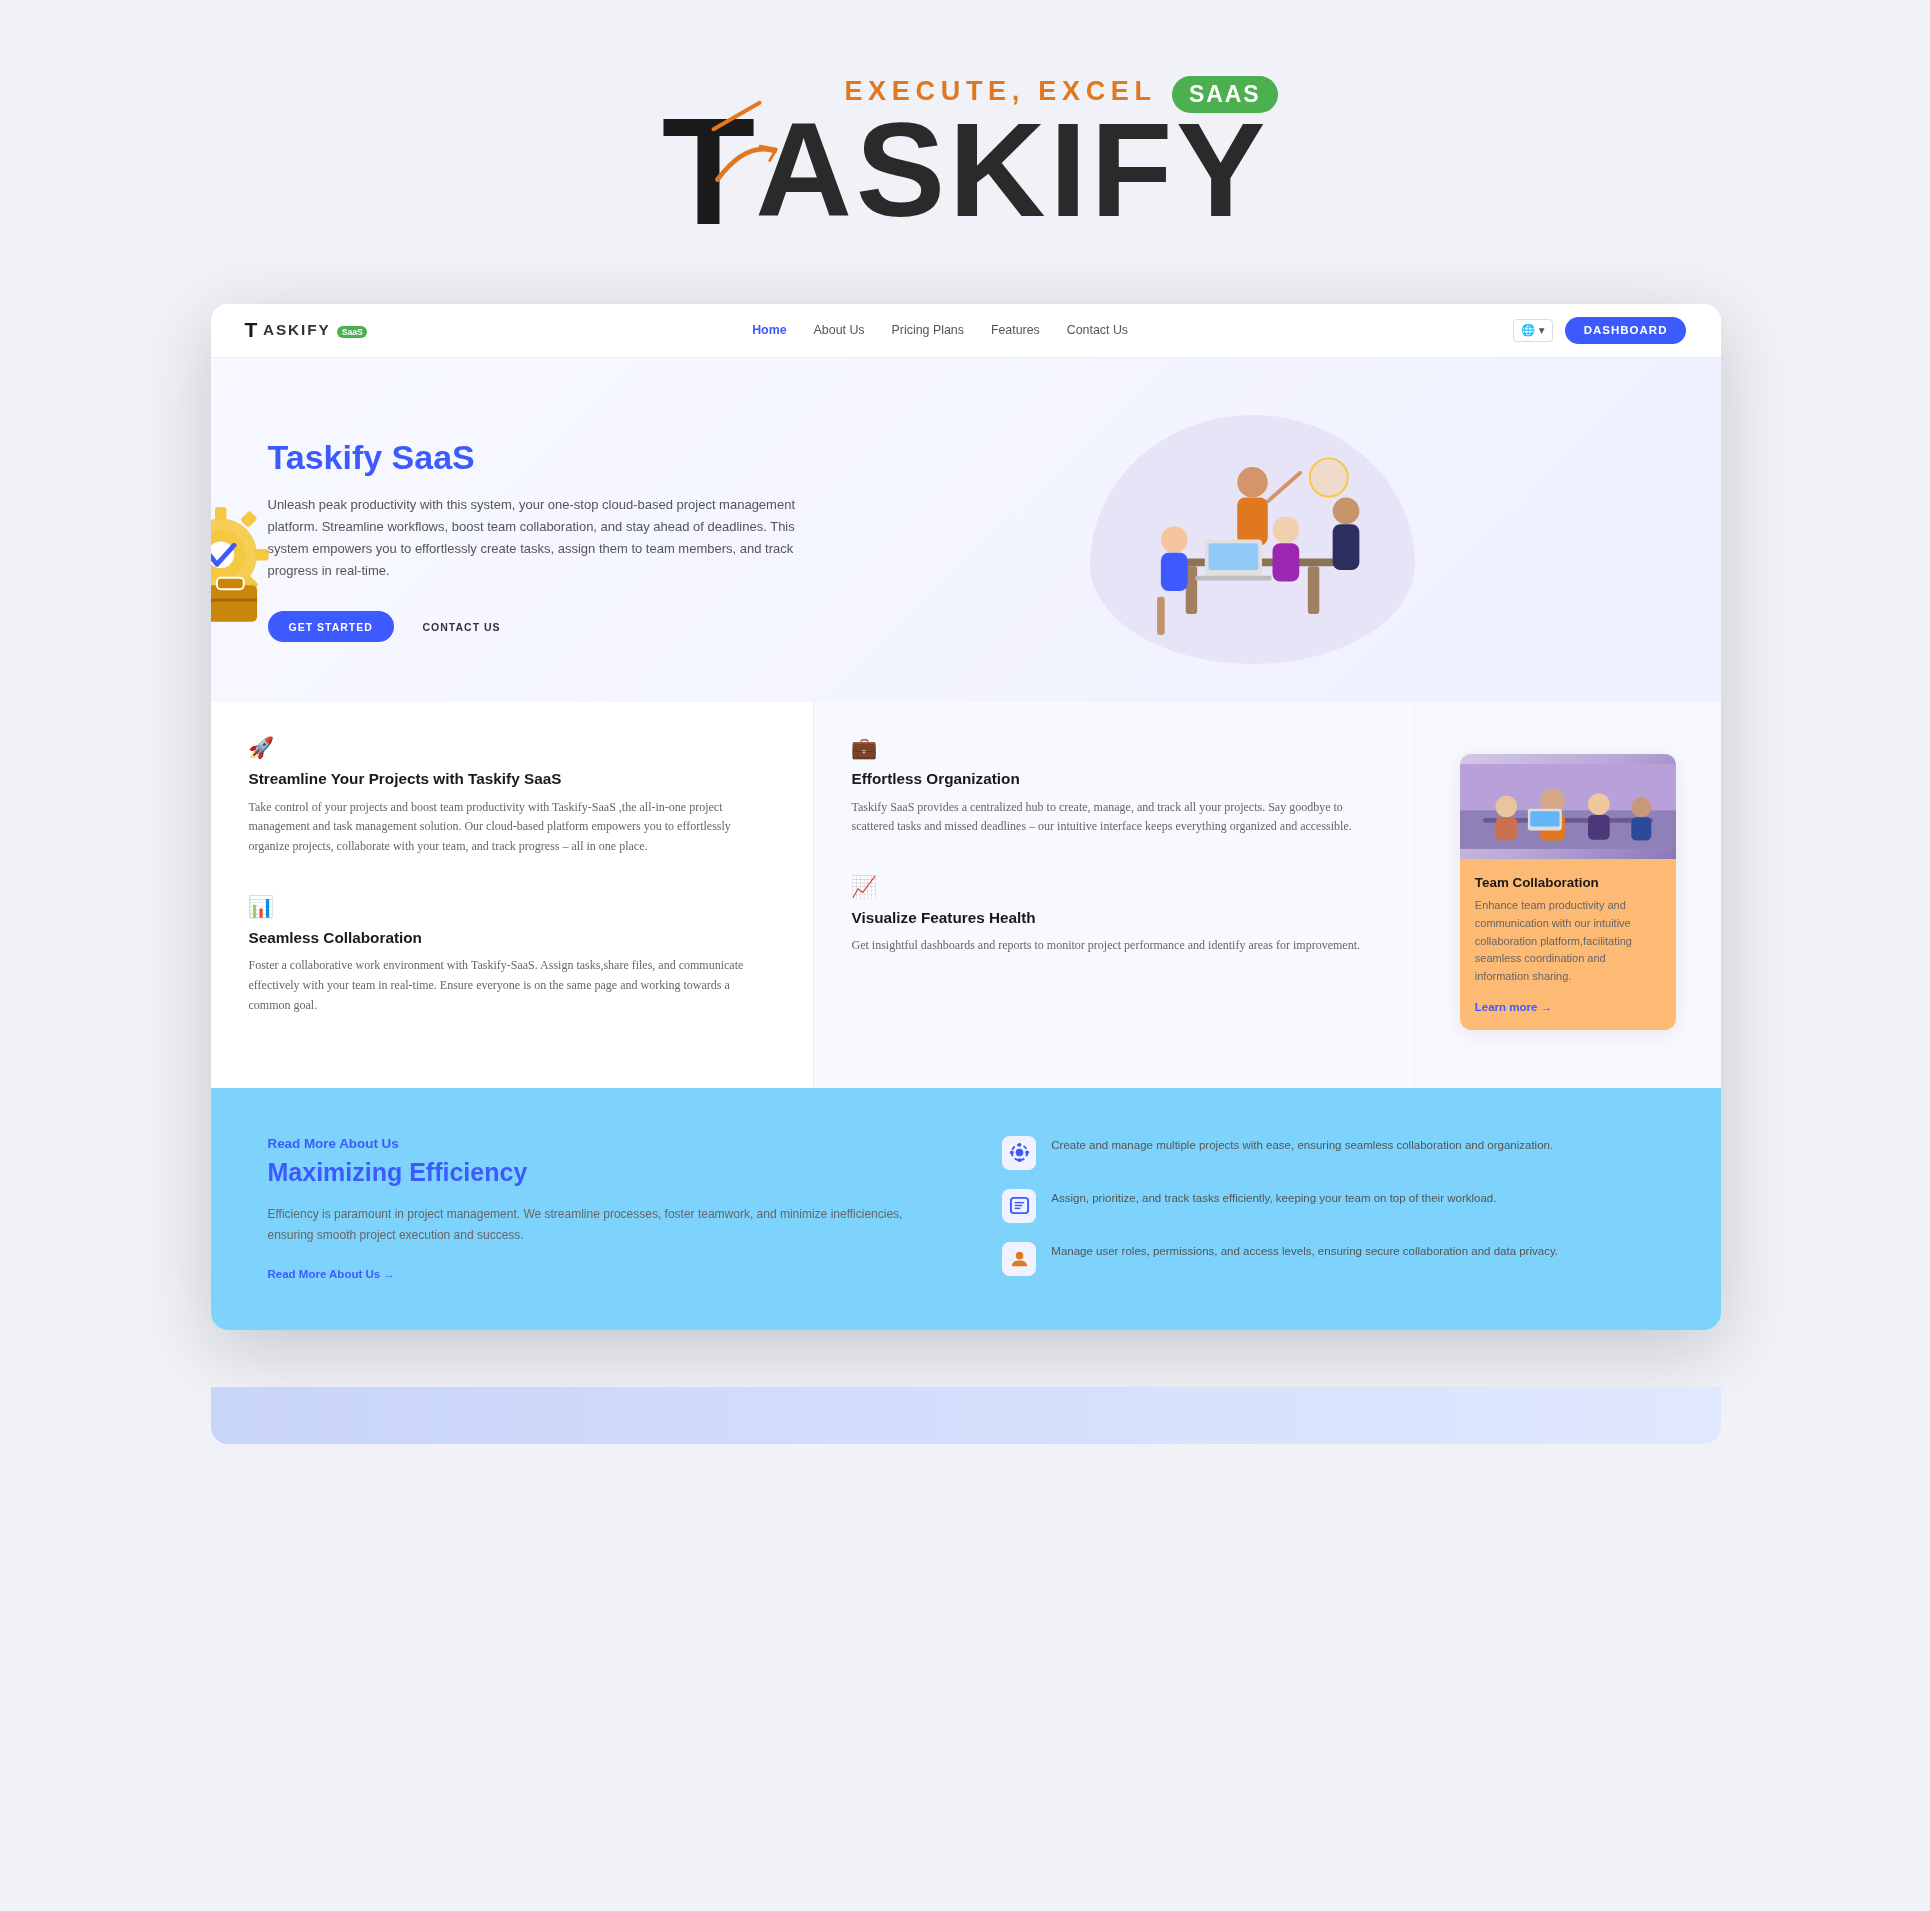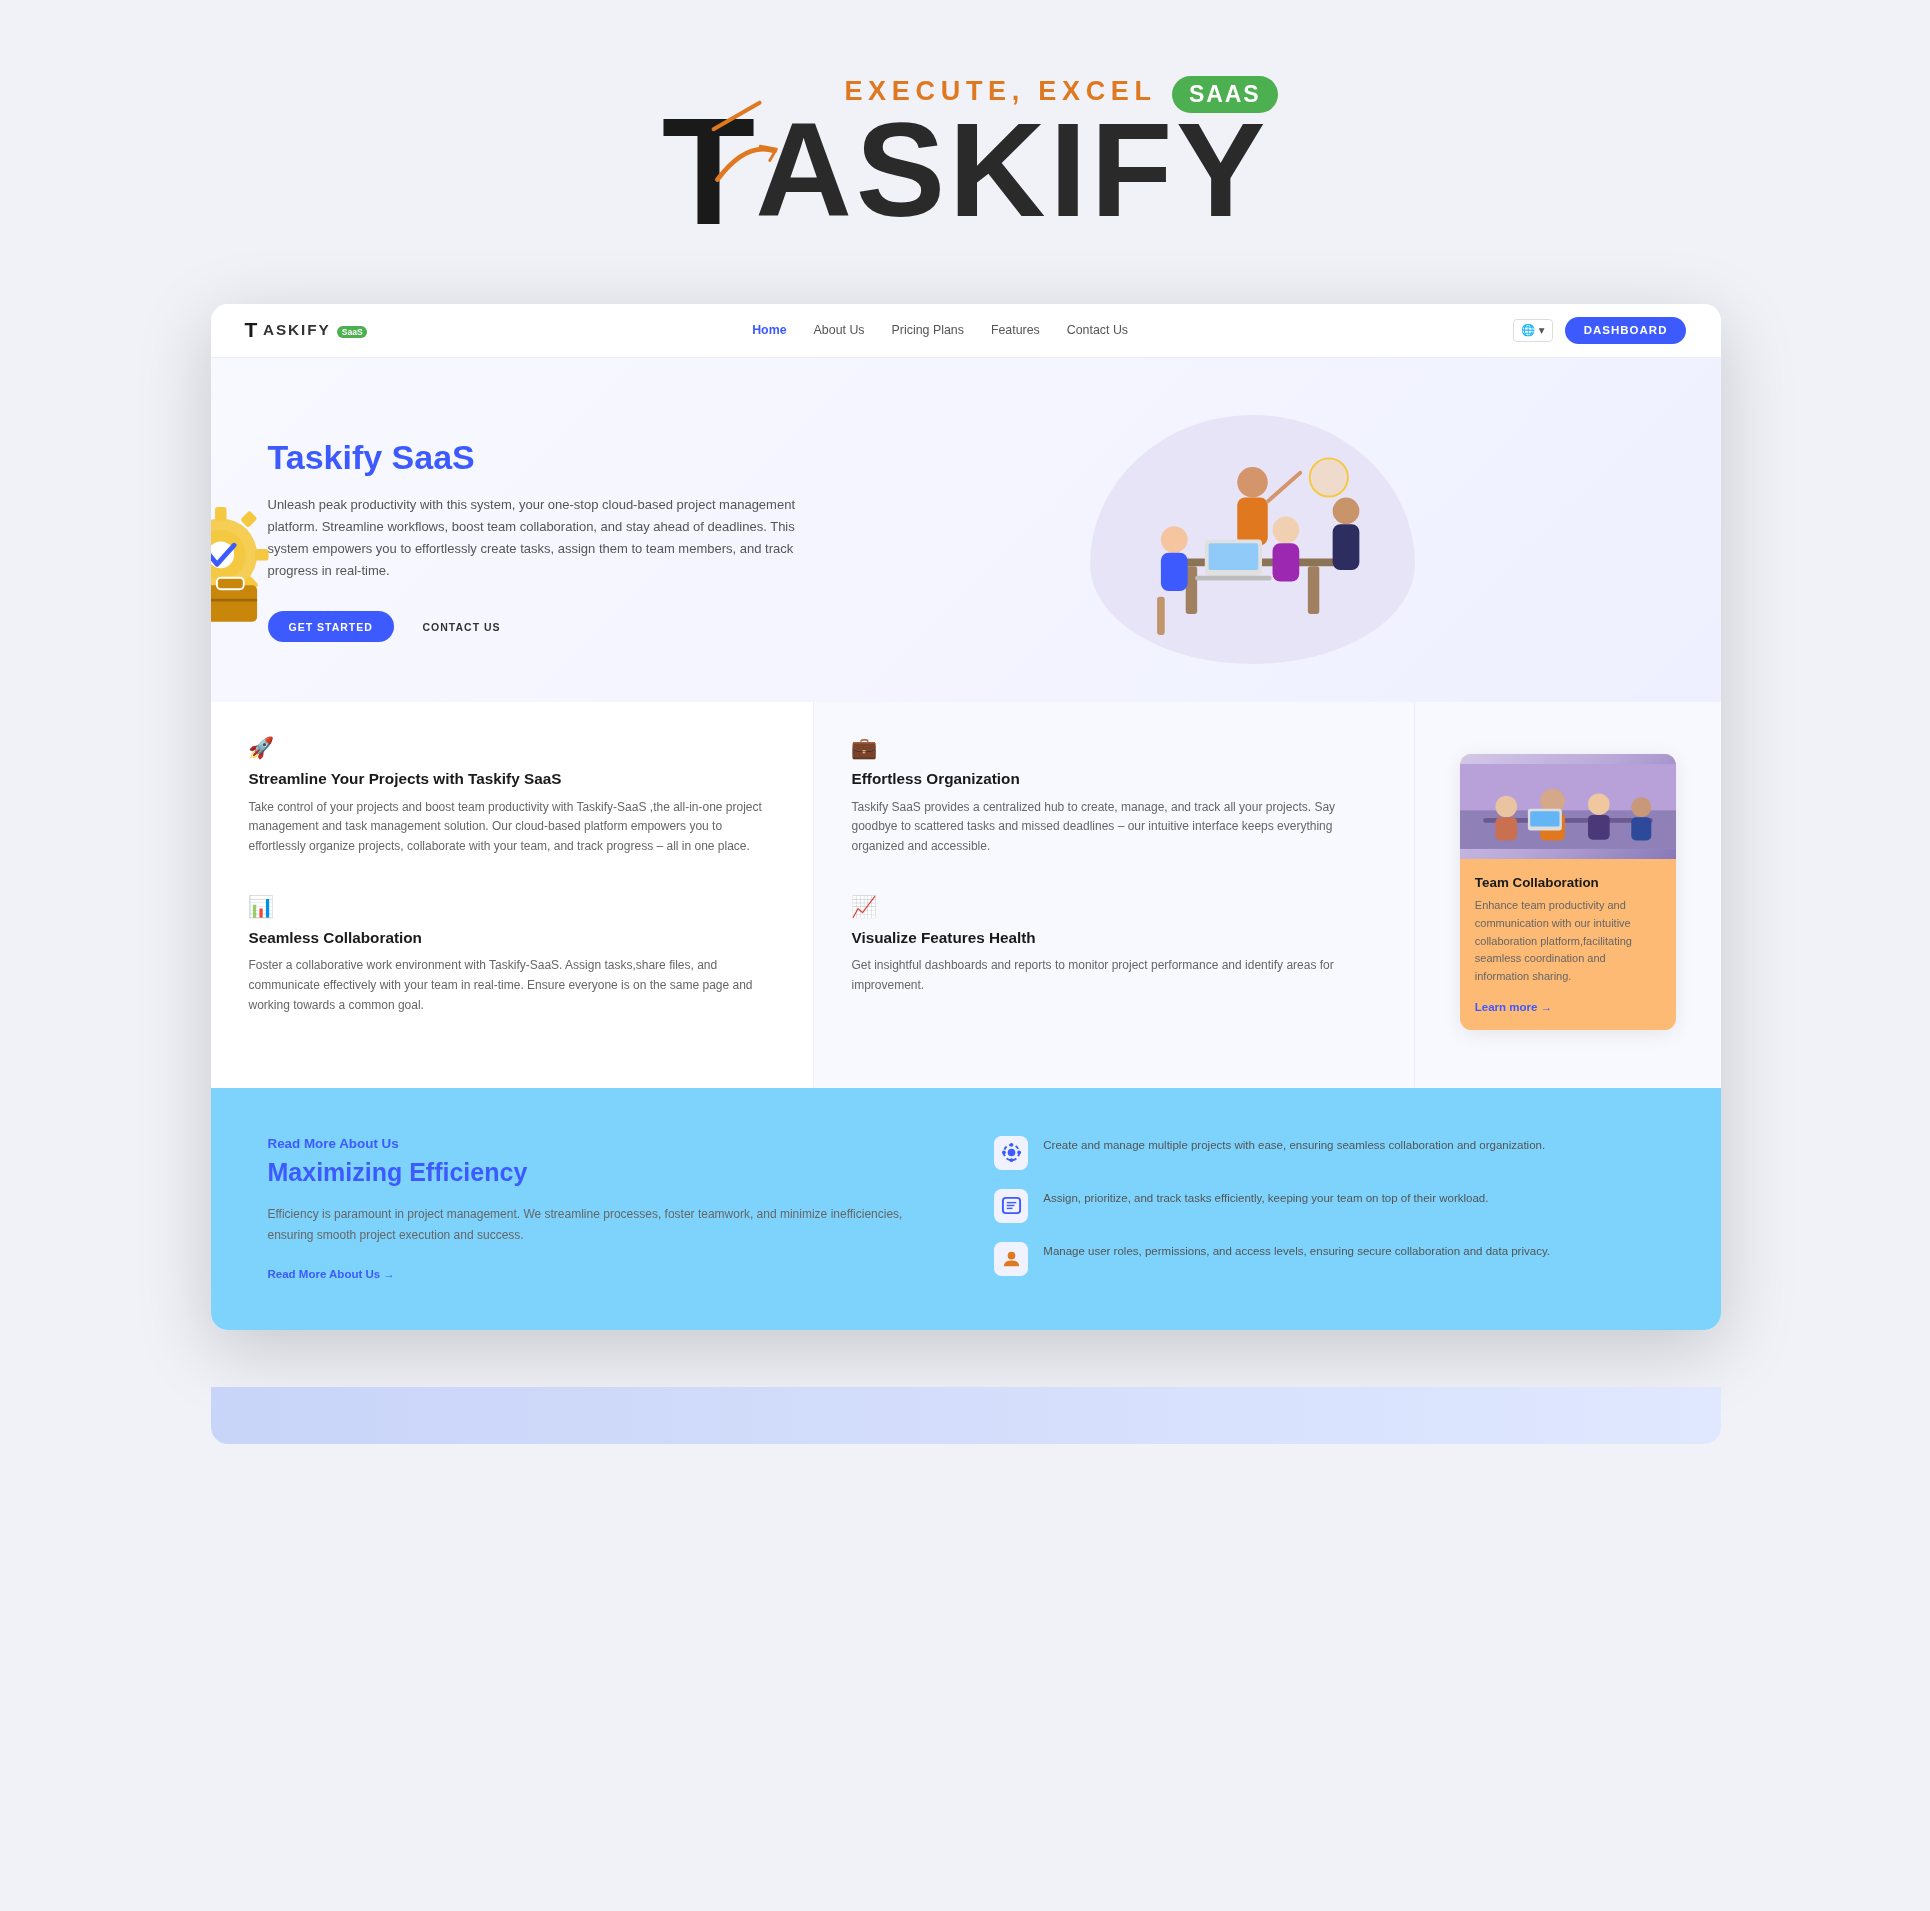--- a/index.html
+++ b/index.html
@@ -248,20 +248,21 @@
     .feature-title {
       font-size: 15.3px;
       font-weight: 700;
       color: #1a1a1a;
       margin-bottom: 9.6px;
     }
     .feature-desc {
       font-size: 12px;
       color: #666;
       line-height: 1.65;
+      font-family: Liberation Serif, serif;
     }
     .feature-card {
       background: #fdba74;
       border-radius: 11.5px;
       overflow: hidden;
       box-shadow: 0 3.8px 19px rgba(0,0,0,0.08);
       margin: 29px 26px;
     }
     .feature-card-body {
       padding: 15.3px;
@@ -326,20 +327,21 @@
     .about-link::after { content: ' →'; }
     .about-right {
       display: flex;
       flex-direction: column;
       gap: 19px;
     }
     .about-feature-row {
       display: flex;
       align-items: flex-start;
       gap: 15.3px;
+      margin-left: 8px;
     }
     .about-feature-icon {
       width: 34px;
       height: 34px;
       background: #f0f2ff;
       border-radius: 7.6px;
       display: flex;
       align-items: center;
       justify-content: center;
       font-size: 17px;

